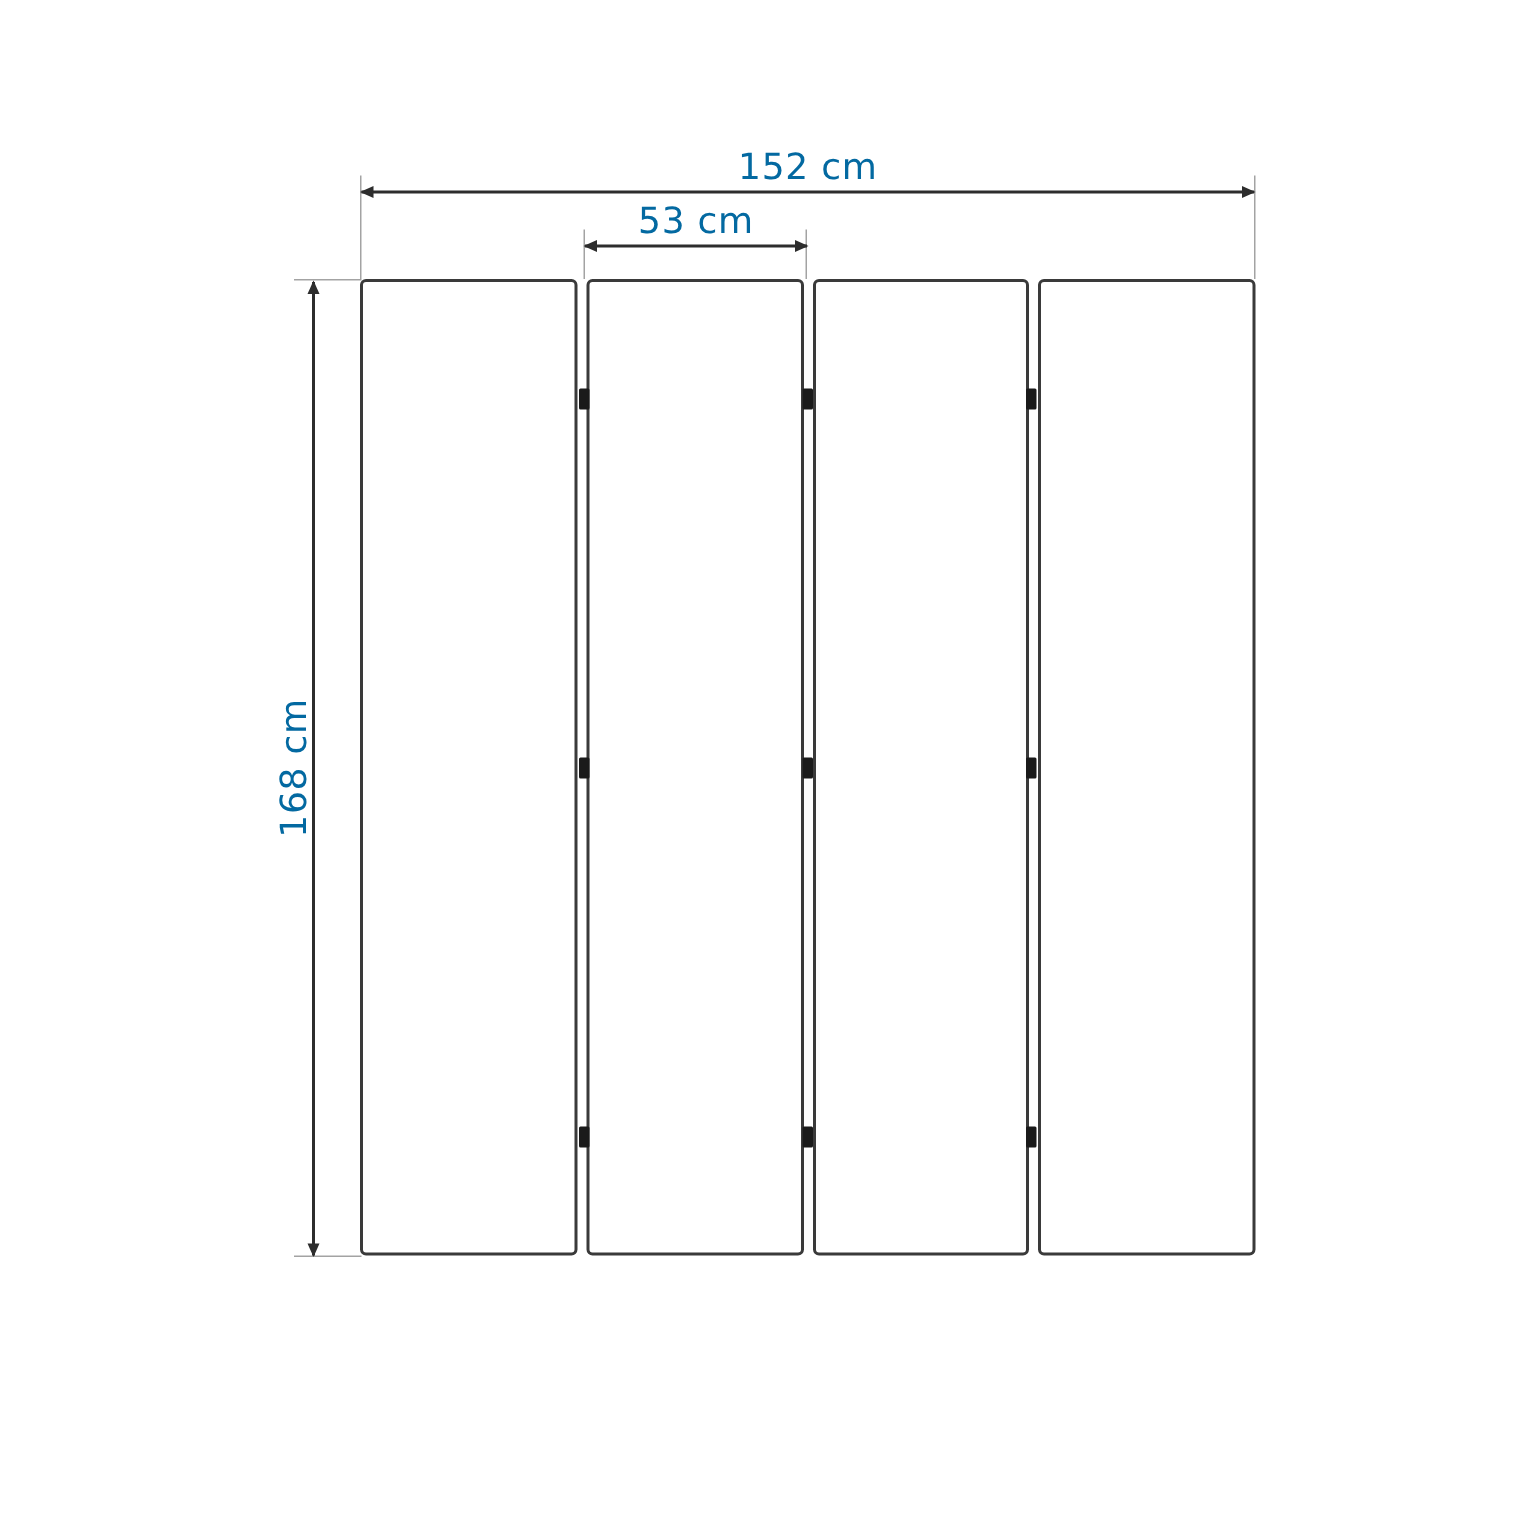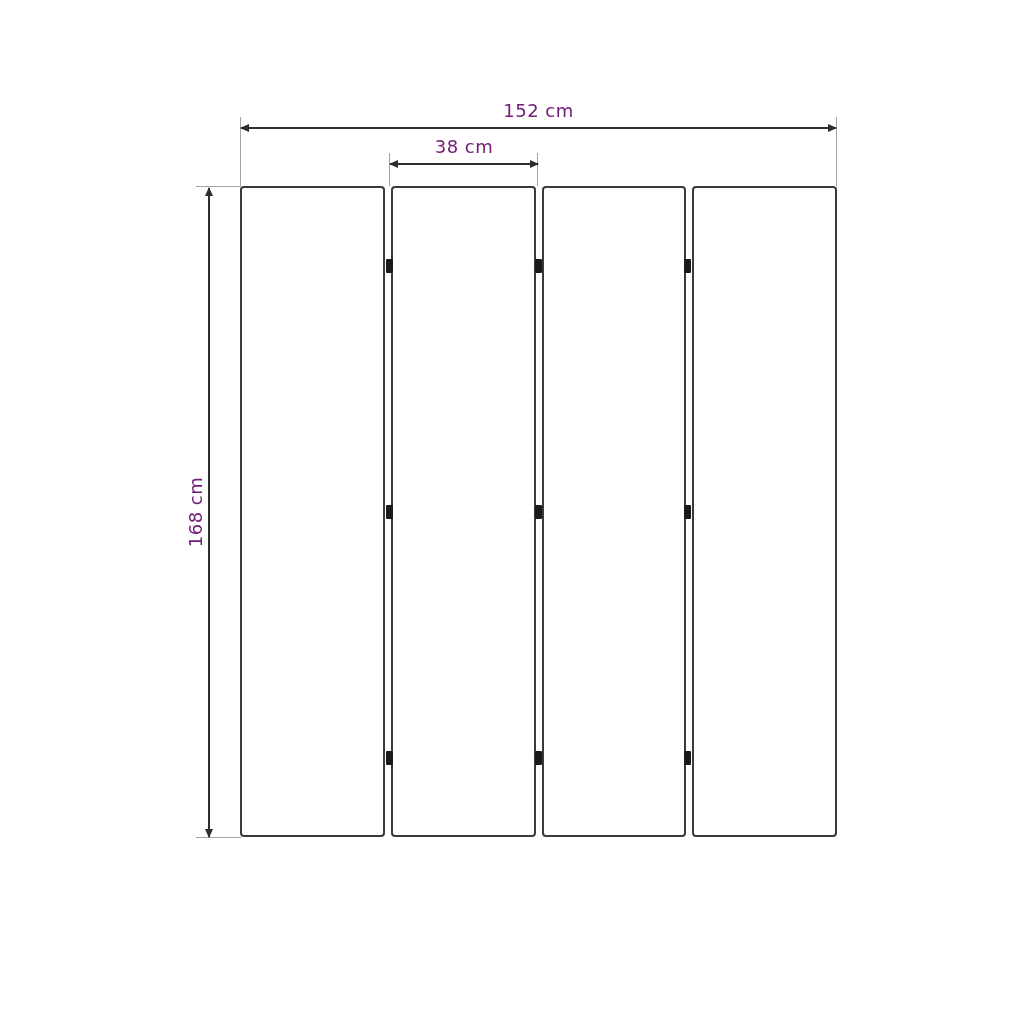--- a/index.html
+++ b/index.html
@@ -114,24 +114,24 @@
     border-right: 4px solid transparent;
   }
 
   .dim-total-line  { left: 241px; top: 127px; width: 595px; }
   .dim-panel-line  { left: 390px; top: 163px; width: 148px; }
   .dim-height-line { left: 208px; top: 188px; height: 649px; }
 
   
   .dim-label {
     position: absolute;
-    font-size: 18px;
+    font-size: 24px;
     line-height: 20px;
     letter-spacing: 0.5px;
-    color: #701a75;
+    color: #0369a1;
     text-align: center;
     white-space: nowrap;
   }
   .label-total { left: 241px; width: 595px; top: 101px; }
   .label-panel { left: 390px; width: 148px; top: 137px; }
   .label-height {
     left: 196px;
     top: 512px;
     width: 0;
     height: 0;
@@ -164,20 +164,20 @@
   <div class="hinge col3 row3"></div>
 
   <div class="ext-line ext-v ext-total-left"></div>
   <div class="ext-line ext-v ext-total-right"></div>
   <div class="dim-line dim-line-h dim-total-line"></div>
   <div class="dim-label label-total">152 cm</div>
 
   <div class="ext-line ext-v ext-panel-left"></div>
   <div class="ext-line ext-v ext-panel-right"></div>
   <div class="dim-line dim-line-h dim-panel-line"></div>
-  <div class="dim-label label-panel">38 cm</div>
+  <div class="dim-label label-panel">53 cm</div>
 
   <div class="ext-line ext-h ext-height-top"></div>
   <div class="ext-line ext-h ext-height-bottom"></div>
   <div class="dim-line dim-line-v dim-height-line"></div>
   <div class="dim-label label-height">168 cm</div>
 
 </div>
 
 </body></html>

